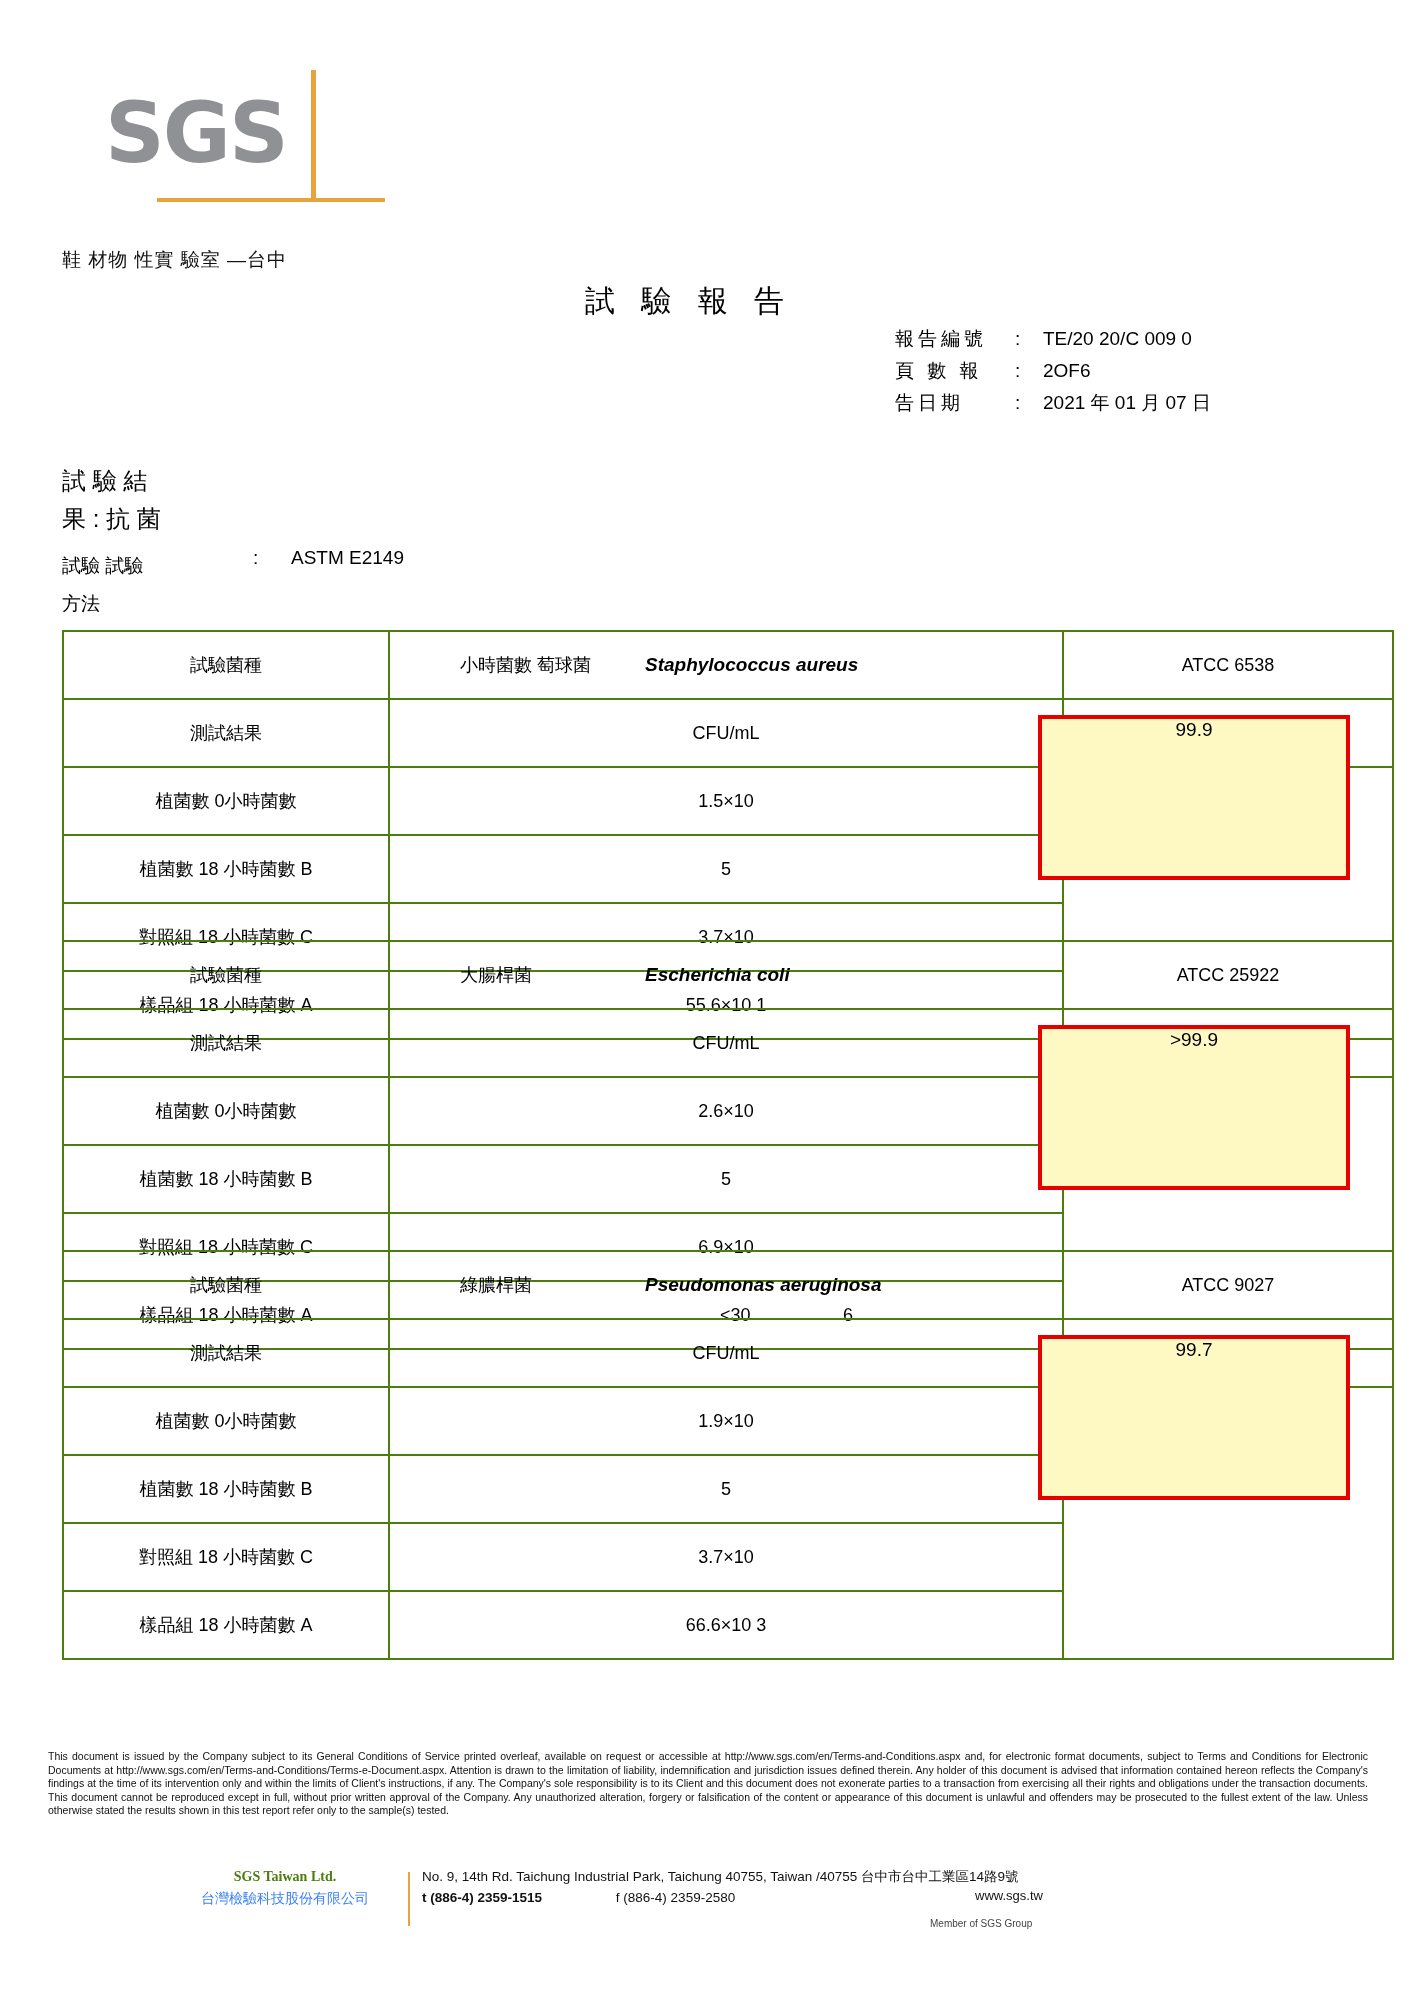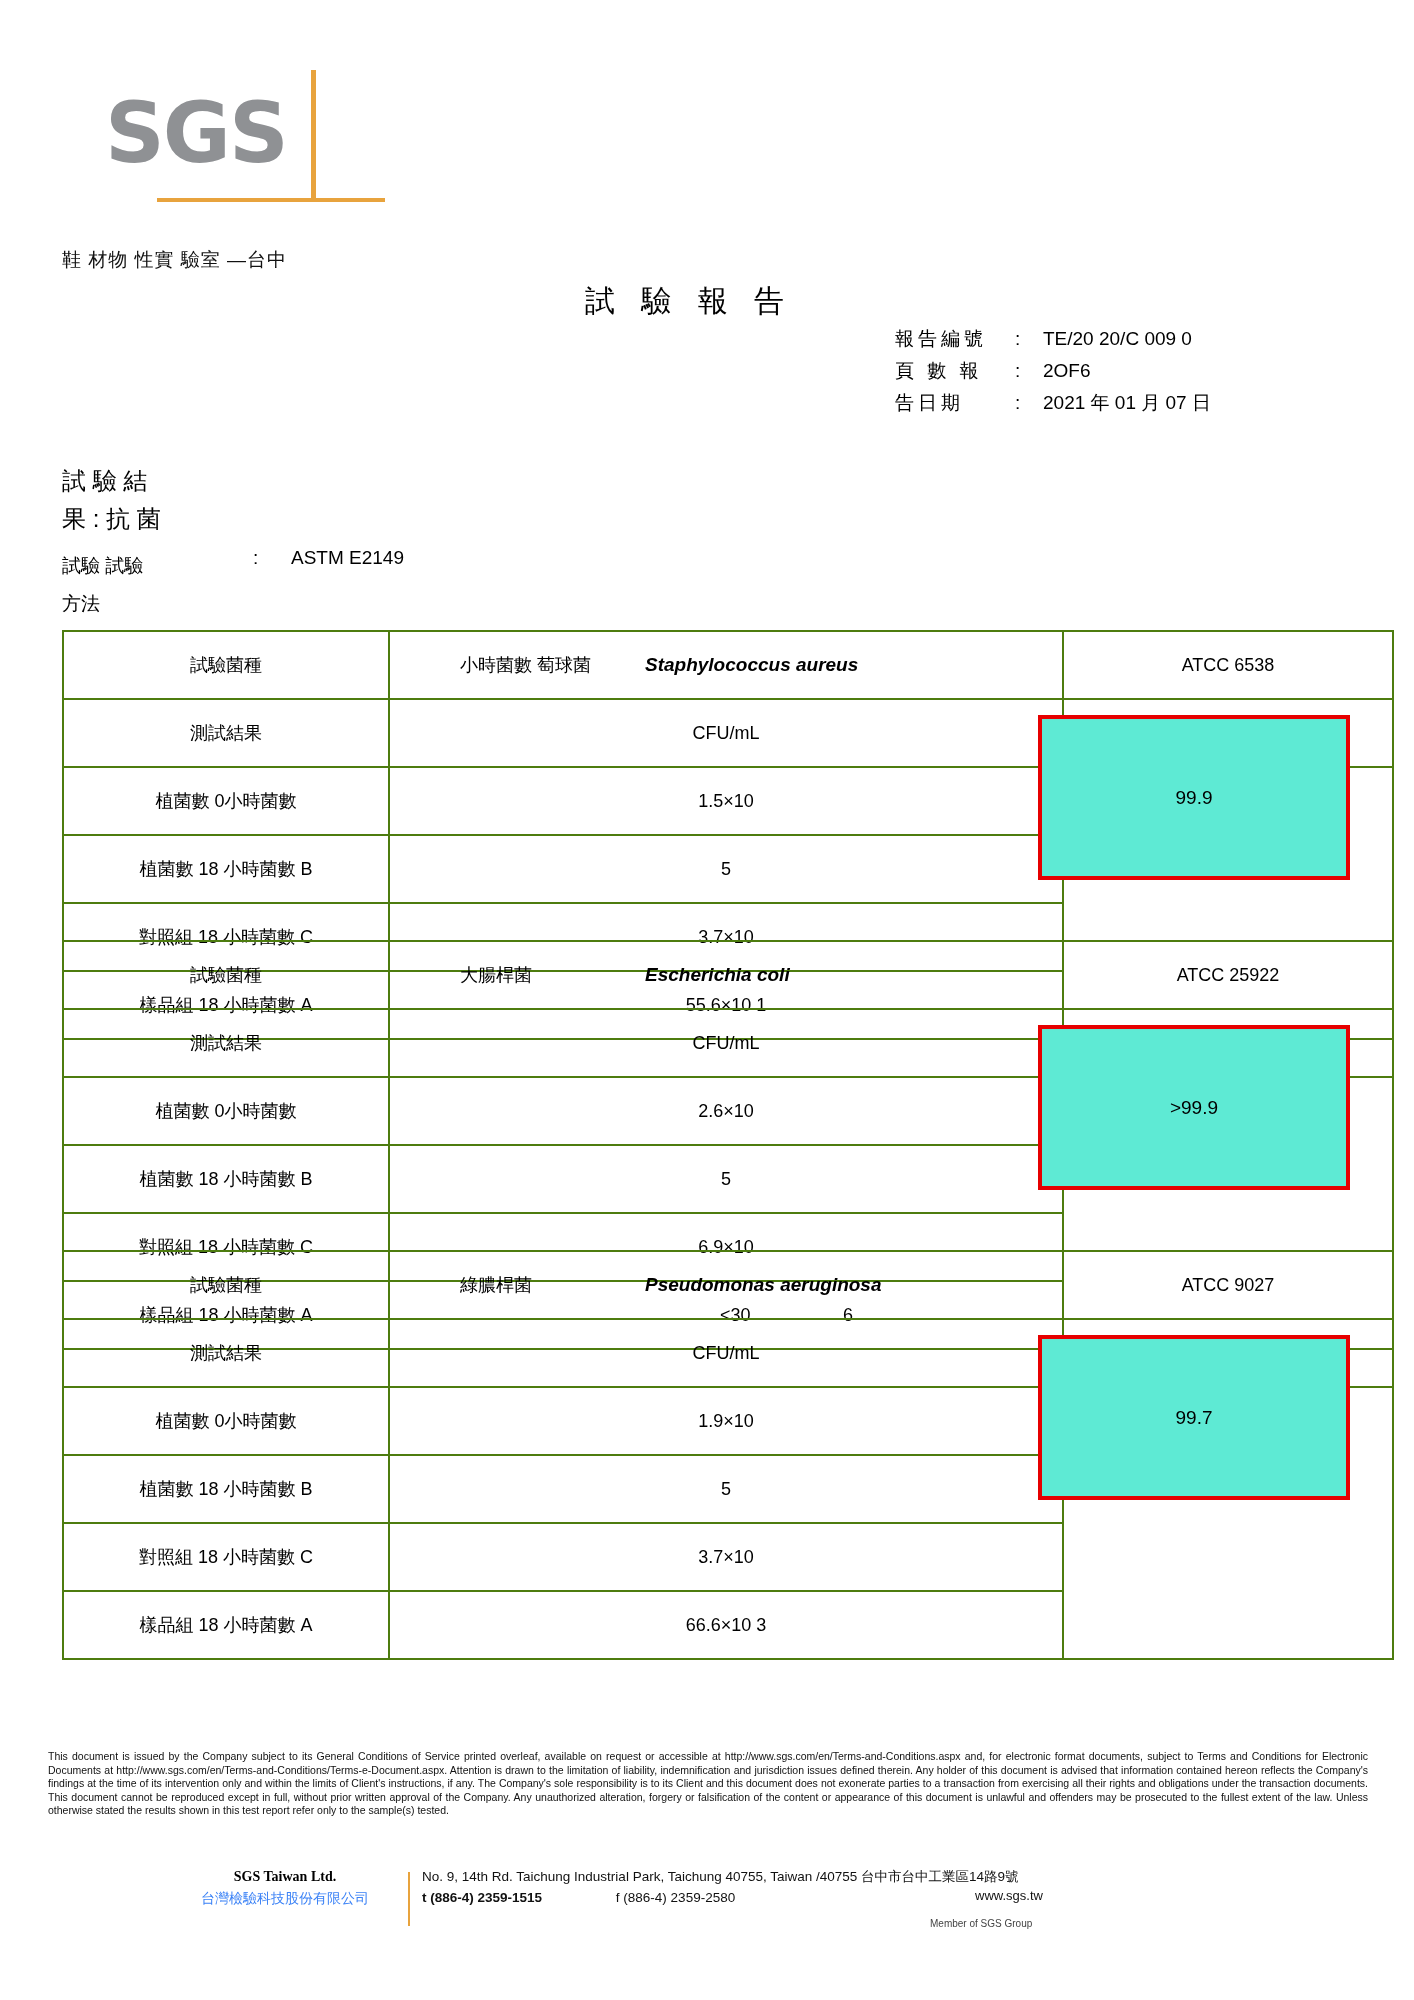--- a/index.html
+++ b/index.html
@@ -174,24 +174,24 @@
 
   .val-cell { text-align: left; padding-left: 240px; position: relative; }
   .val-extra { position: absolute; left: 330px; top: 50%; transform: translateY(-50%); }
 
   
   .redbox {
     position: absolute;
     border: 4px solid #e60000;
     box-sizing: border-box;
     display: flex;
-    align-items: center;
+    align-items: flex-start;
     justify-content: center;
     font-size: 19px;
-    background: #5eead4;
+    background: #fef9c3;
   }
 
   
   .footer-legal {
     position: absolute;
     left: 48px;
     top: 1750px;
     width: 1320px;
     font-size: 10.5px;
     line-height: 13.5px;
@@ -208,21 +208,21 @@
   }
   .footer-company {
     position: absolute;
     left: 170px;
     top: 1866px;
     width: 230px;
     text-align: center;
     font-size: 14px;
     line-height: 22px;
   }
-  .fc-en { color: #000000; font-weight: bold; font-family: "Liberation Serif", serif; }
+  .fc-en { color: #4d7c0f; font-weight: bold; font-family: "Liberation Serif", serif; }
   .fc-zh { color: #3b82f6; font-family: "Liberation Serif", serif; }
   .footer-addr {
     position: absolute;
     left: 422px;
     top: 1866px;
     font-size: 13.5px;
     line-height: 21px;
     color: #111;
   }
   .footer-web {

